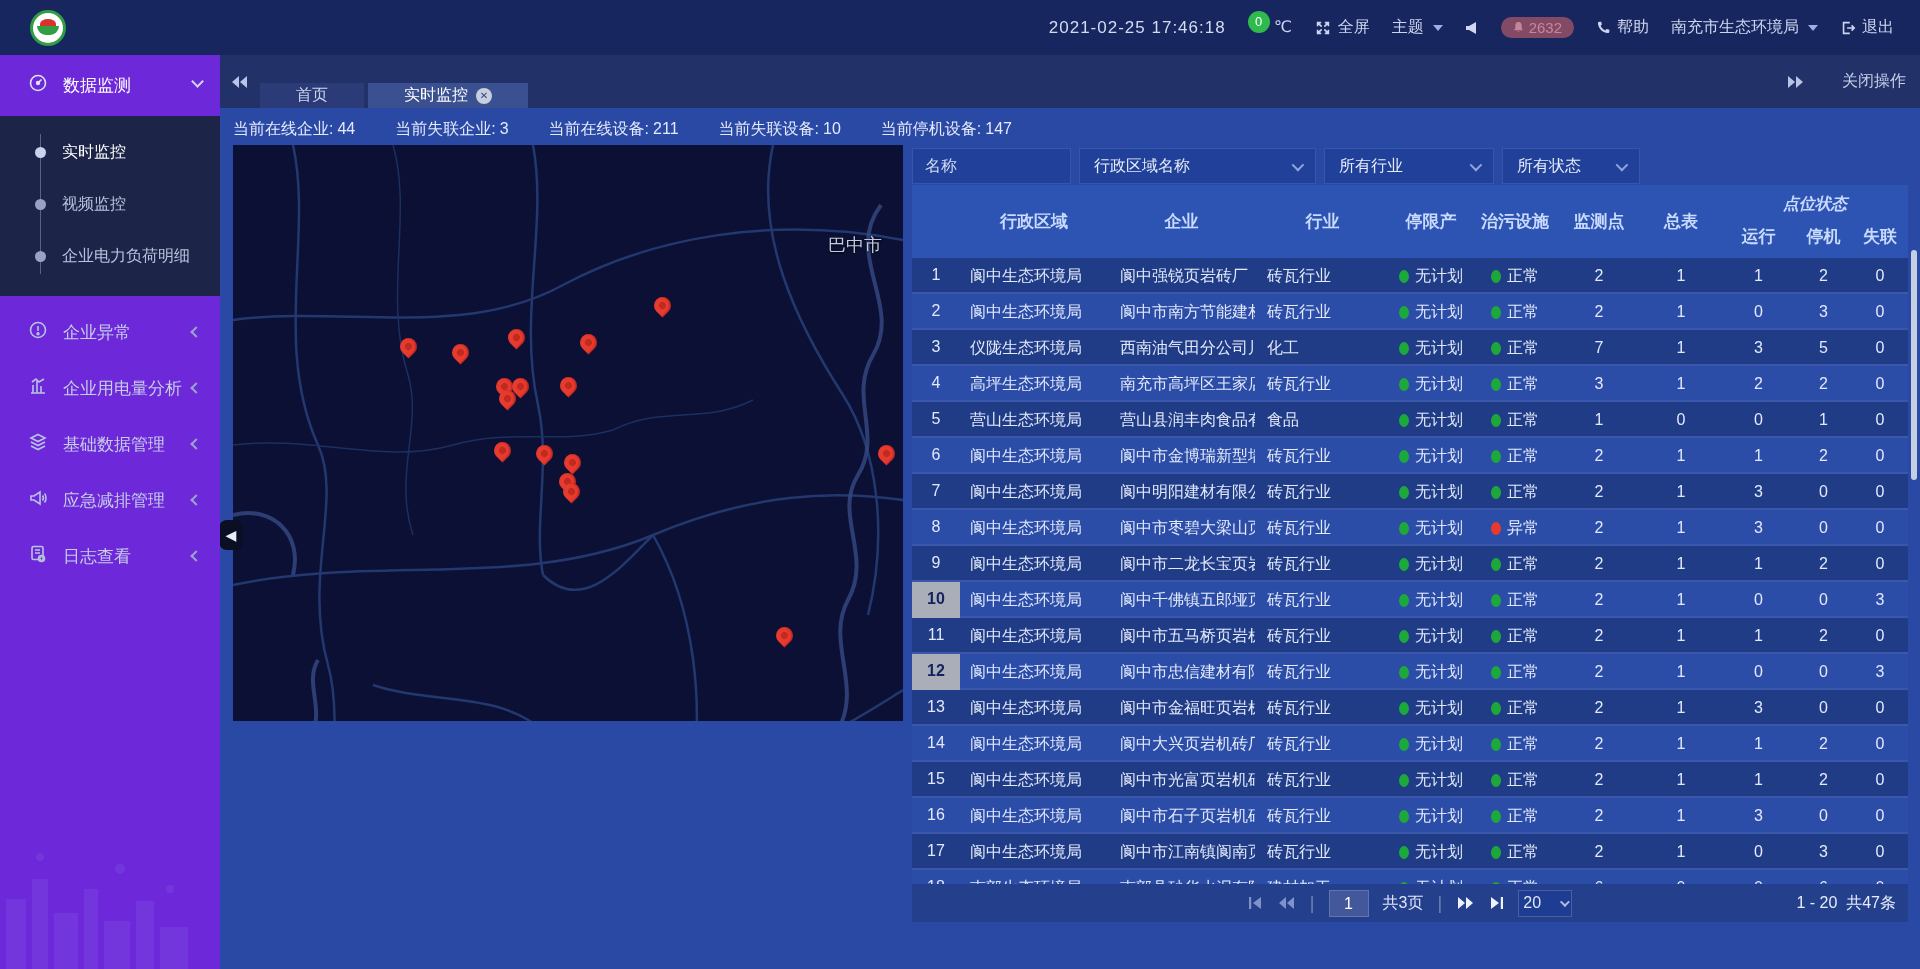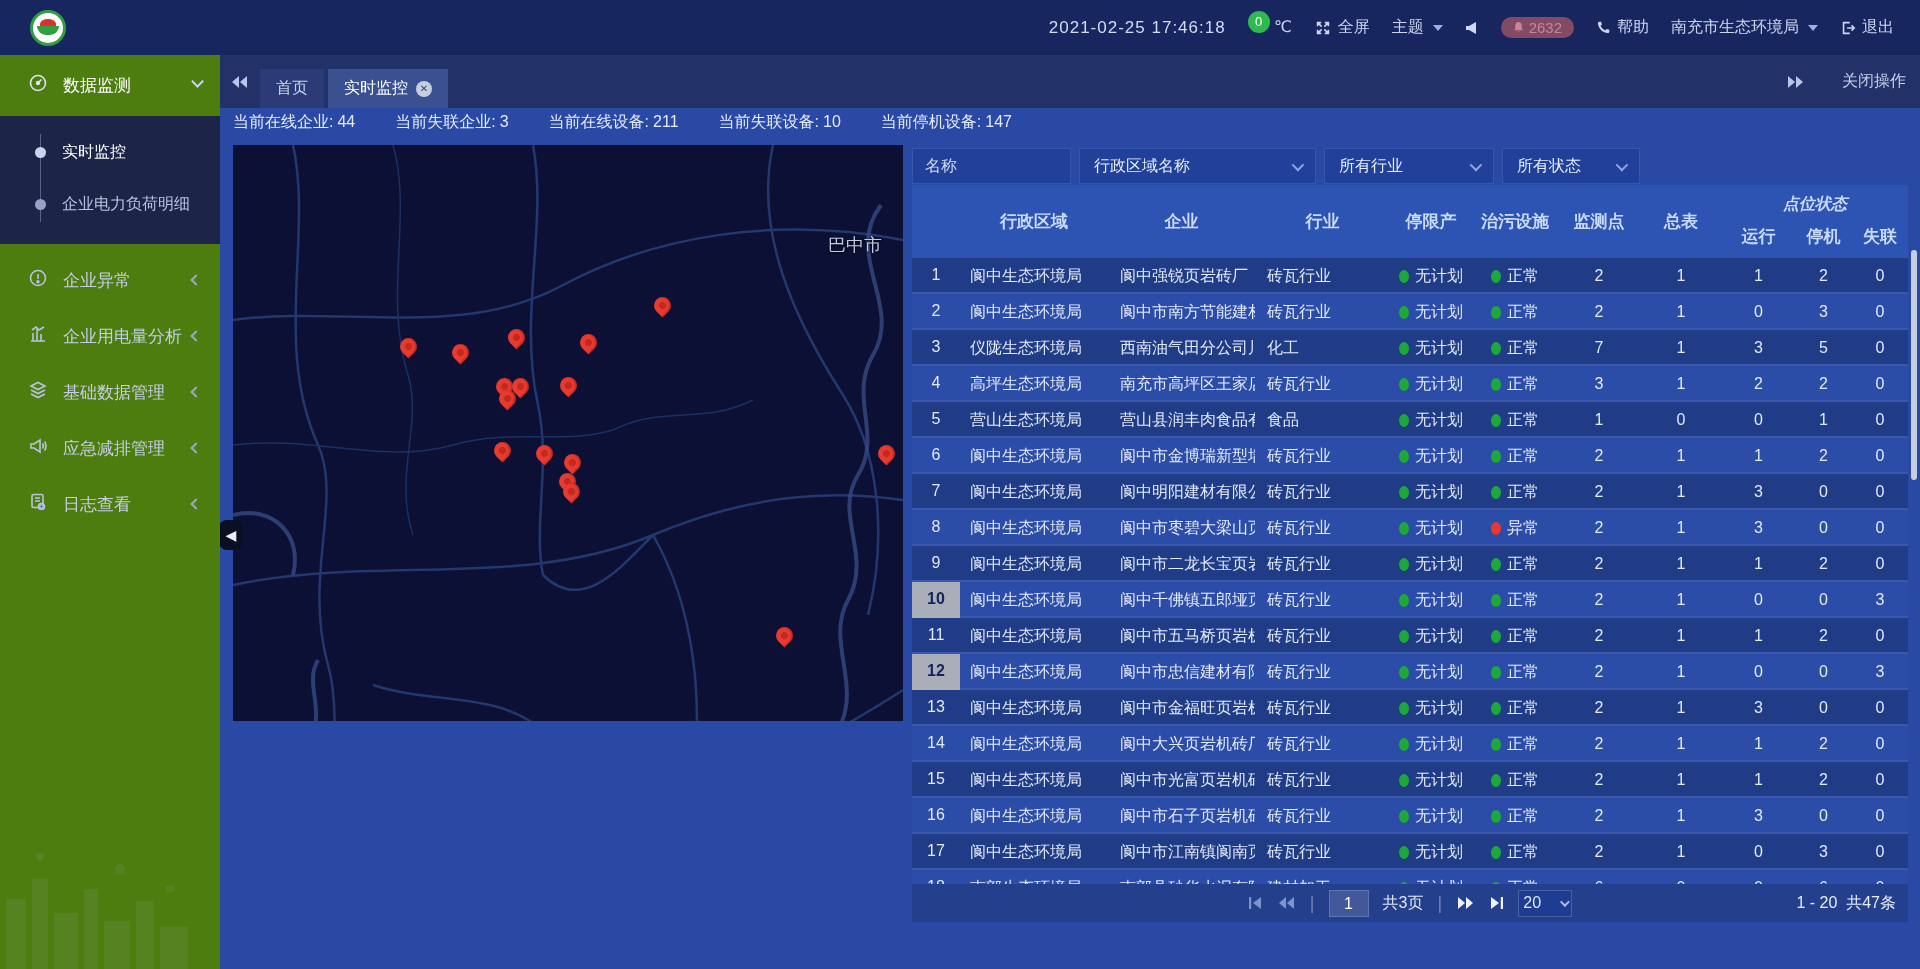--- a/index.html
+++ b/index.html
@@ -15,44 +15,44 @@
   .top-right { margin-left:auto; display:flex; align-items:center; gap:22px; padding-right:26px; font-size:16px; color:#cdd6f0; }
   .datetime { font-size:17px; color:#d3dbf2; letter-spacing:1px; }
   .temp-wrap { display:flex; align-items:flex-start; gap:4px; }
   .temp-badge { width:22px; height:22px; border-radius:50%; background:#2fba4d; color:#fff; font-size:13px; display:flex; align-items:center; justify-content:center; transform:translateY(-6px); }
   .hbtn { display:flex; align-items:center; gap:6px; cursor:pointer; color:#cdd6f0; }
   .hbtn svg { display:block; }
   .caret { display:inline-block; width:0; height:0; border-left:5px solid transparent; border-right:5px solid transparent; border-top:6px solid #9db0e0; margin-left:3px; }
   .notif-pill { background:#8f4f66; color:#d9919f; border-radius:12px; padding:2px 12px; font-size:15px; display:flex; align-items:center; gap:5px; opacity:.9; }
 
   
-  .sidebar { position:absolute; left:0; top:55px; width:220px; height:914px; background:#4d7c0f; z-index:20; overflow:hidden; }
+  .sidebar { position:absolute; left:0; top:55px; width:220px; height:914px; background:#6d28d9; z-index:20; overflow:hidden; }
   .sitem { height:56px; display:flex; align-items:center; padding-left:28px; gap:15px; font-size:17px; color:#c6cde6; cursor:pointer; position:relative; }
   .sitem.first { height:61px; color:#ffffff; }
   .sitem .chev-r { position:absolute; right:20px; width:8px; height:8px; border-left:2px solid #9aa6cc; border-bottom:2px solid #9aa6cc; transform:rotate(45deg); }
   .sitem .chev-d { position:absolute; right:18px; width:9px; height:9px; border-right:2px solid #cfd6ec; border-bottom:2px solid #cfd6ec; transform:rotate(45deg); top:22px; }
   .submenu { background:#1c2547; padding:10px 0 14px 0; position:relative; }
   .submenu .vline { position:absolute; left:40px; top:18px; bottom:22px; width:1px; background:rgba(150,162,205,.5); }
   .schild { height:52px; display:flex; align-items:center; padding-left:62px; font-size:16px; color:#b9c2de; cursor:pointer; position:relative; }
   .schild .dot { position:absolute; left:35px; width:11px; height:11px; border-radius:50%; background:#98a2c6; }
   .schild.active { color:#ffffff; }
   .schild.active .dot { background:#c9d2ee; }
   .side-deco { position:absolute; bottom:0; left:0; opacity:.08; }
 
   
   .tabbar { position:absolute; left:220px; top:55px; width:1700px; height:53px; background:#223168; display:flex; align-items:flex-end; z-index:25; }
   .tab-arrow { width:40px; height:53px; display:flex; align-items:center; justify-content:center; cursor:pointer; color:#b9c4e6; }
-  .tab { height:39px; display:flex; align-items:center; gap:8px; padding:0 16px; font-size:16px; color:#ccd4ee; background:#2a3b77; margin-right:4px; cursor:pointer; }
+  .tab { height:25px; display:flex; align-items:center; gap:8px; padding:0 36px; font-size:16px; color:#ccd4ee; background:#2a3b77; margin-right:4px; cursor:pointer; }
   .tab.active { background:#3b5090; color:#fff; }
   .tab-close { width:16px; height:16px; border-radius:50%; background:#c7cede; color:#33457f; font-size:10px; display:flex; align-items:center; justify-content:center; line-height:1; }
   .tab-right { margin-left:auto; display:flex; align-items:center; height:53px; gap:26px; padding-right:14px; }
   .close-ops { font-size:16px; color:#c7d0ea; cursor:pointer; }
 
   
-  .stats { position:absolute; left:233px; top:112px; height:34px; display:flex; align-items:flex-start; gap:40px; font-size:16px; color:#e4eafc; z-index:5; }
+  .stats { position:absolute; left:233px; top:112px; height:34px; display:flex; align-items:center; gap:40px; font-size:16px; color:#e4eafc; z-index:5; }
   .stat b { font-weight:normal; margin-left:4px; }
 
   
   .map { position:absolute; left:233px; top:145px; width:670px; height:576px; background:#0c1034; overflow:hidden; z-index:4; }
   .city-label { position:absolute; font-size:18px; color:#c2cbdd; text-shadow:0 1px 2px #000; white-space:nowrap; }
   .pin { position:absolute; width:17px; height:17px; background:#e83b30; border-radius:50% 50% 50% 0; transform:rotate(-45deg); box-shadow:inset -1px -1px 2px rgba(100,0,0,.4); }
   .pin::after { content:""; position:absolute; inset:5px; background:#c02a1f; border-radius:50%; }
   .collapse-btn { position:absolute; left:219px; top:520px; width:24px; height:30px; background:#0a0f23; border-radius:8px; display:flex; align-items:center; justify-content:center; color:#e8edfa; font-size:14px; cursor:pointer; z-index:6; }
 
   
@@ -158,20 +158,24 @@
           <circle cx="10" cy="10" r="1.4" fill="#dde3f5"></circle>
         </svg></span>
     <span>数据监测</span>
     <span class="chev-d"></span>
   </div>
   <div class="submenu">
     <span class="vline"></span>
     <div class="schild active">
       <span class="dot"></span>
       <span>实时监控</span>
+    </div>
+    <div class="schild">
+      <span class="dot"></span>
+      <span>视频监控</span>
     </div>
     <div class="schild">
       <span class="dot"></span>
       <span>企业电力负荷明细</span>
     </div>
   </div>
   <div class="sitem" style="margin-top:8px">
     <span><svg width="20" height="20" viewBox="0 0 20 20" fill="none" stroke="#b9c3e2" stroke-width="1.6">
           <circle cx="10" cy="10" r="7.5"></circle>
           <path d="M10 6v5"></path>

